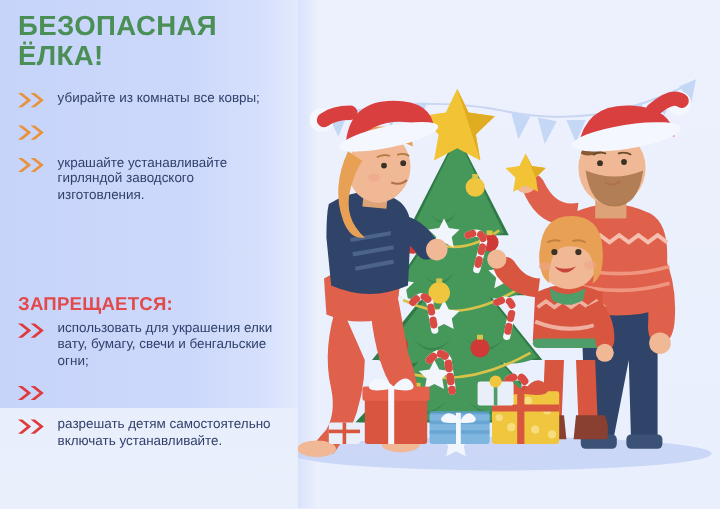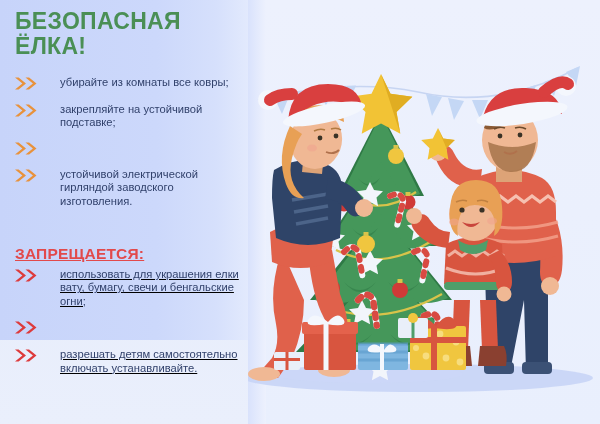--- a/index.html
+++ b/index.html
@@ -29,33 +29,32 @@
     letter-spacing:0.3px;
     white-space:pre-line;
   }
 
   .section-head{
     position:absolute;left:15px;
     color:#e2494b;
     font-weight:bold;
     font-size:15.5px;
     letter-spacing:0.2px;
-    text-decoration:underline;
   }
   .section-head.forbid{top:245px;}
 
   .list{position:absolute;left:0;margin:0;padding:0;list-style:none;}
   .list.allow{top:76px;}
-  .list.forbid{top:268px;text-decoration:underline;}
+  .list.forbid{top:268px;}
 
   .list li{
     position:relative;
     display:block;
     margin:0 0 11px 0;
-    padding-left:60px;
+    padding-left:48px;
     min-height:16px;
   }
   .list.forbid li{margin-bottom:12px;}
 
   .li-text{
     display:block;
     color:#31416b;
     font-size:11.2px;
     line-height:13.4px;
     width:192px;
@@ -95,39 +94,29 @@
           </span>
           <span class="li-text">убирайте из комнаты все ковры;</span>
         </li>
         <li>
           <span class="chev">
             <svg viewBox="0 0 28 13" xmlns="http://www.w3.org/2000/svg">
               <path d="M1 0.6 L8.4 6.5 L1 12.4 L4.6 12.4 L12 6.5 L4.6 0.6 Z" fill="#e8923c"></path>
               <path d="M11.5 0.6 L18.9 6.5 L11.5 12.4 L15.1 12.4 L22.5 6.5 L15.1 0.6 Z" fill="#e8923c"></path>
             </svg>
           </span>
-          <span class="li-text">закрепляйте на устойчивой
-подставке;</span>
         </li>
         <li>
           <span class="chev">
             <svg viewBox="0 0 28 13" xmlns="http://www.w3.org/2000/svg">
               <path d="M1 0.6 L8.4 6.5 L1 12.4 L4.6 12.4 L12 6.5 L4.6 0.6 Z" fill="#e8923c"></path>
               <path d="M11.5 0.6 L18.9 6.5 L11.5 12.4 L15.1 12.4 L22.5 6.5 L15.1 0.6 Z" fill="#e8923c"></path>
             </svg>
           </span>
-        </li>
-        <li>
-          <span class="chev">
-            <svg viewBox="0 0 28 13" xmlns="http://www.w3.org/2000/svg">
-              <path d="M1 0.6 L8.4 6.5 L1 12.4 L4.6 12.4 L12 6.5 L4.6 0.6 Z" fill="#e8923c"></path>
-              <path d="M11.5 0.6 L18.9 6.5 L11.5 12.4 L15.1 12.4 L22.5 6.5 L15.1 0.6 Z" fill="#e8923c"></path>
-            </svg>
-          </span>
-          <span class="li-text">устойчивой электрической
+          <span class="li-text">украшайте устанавливайте
 гирляндой заводского
 изготовления.</span>
         </li>
       </ul>
 
       <div class="section-head forbid">ЗАПРЕЩАЕТСЯ:</div>
 
       <ul class="list forbid">
         <li>
           <span class="chev">

